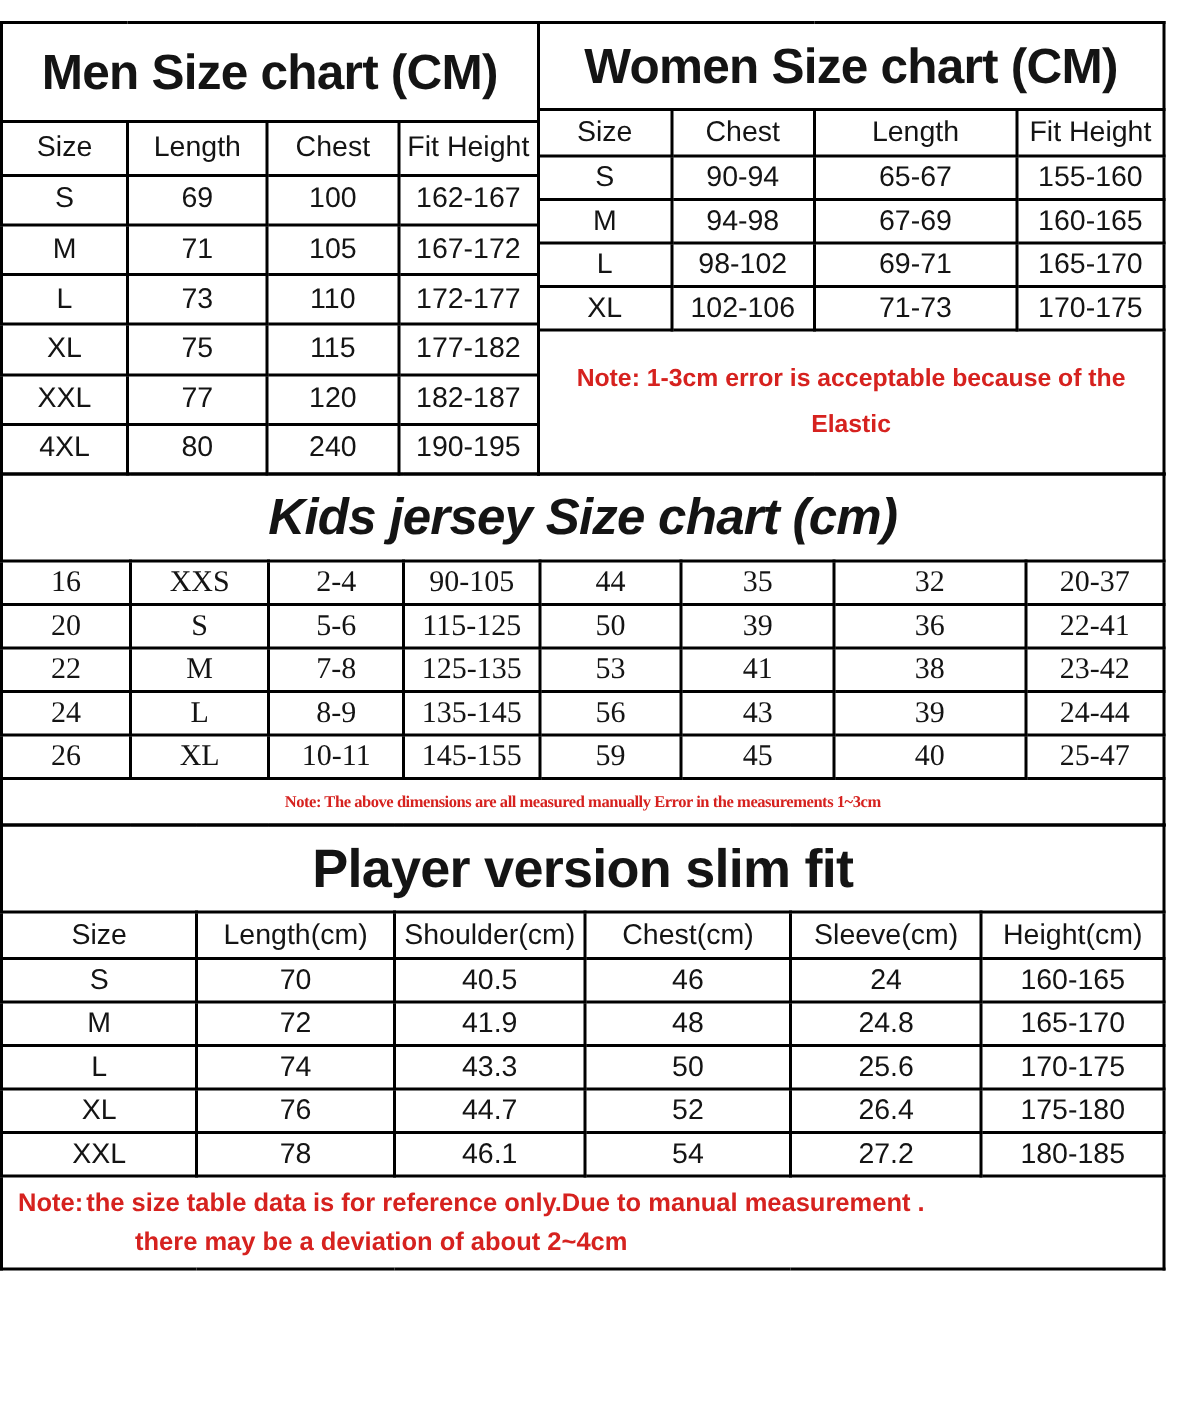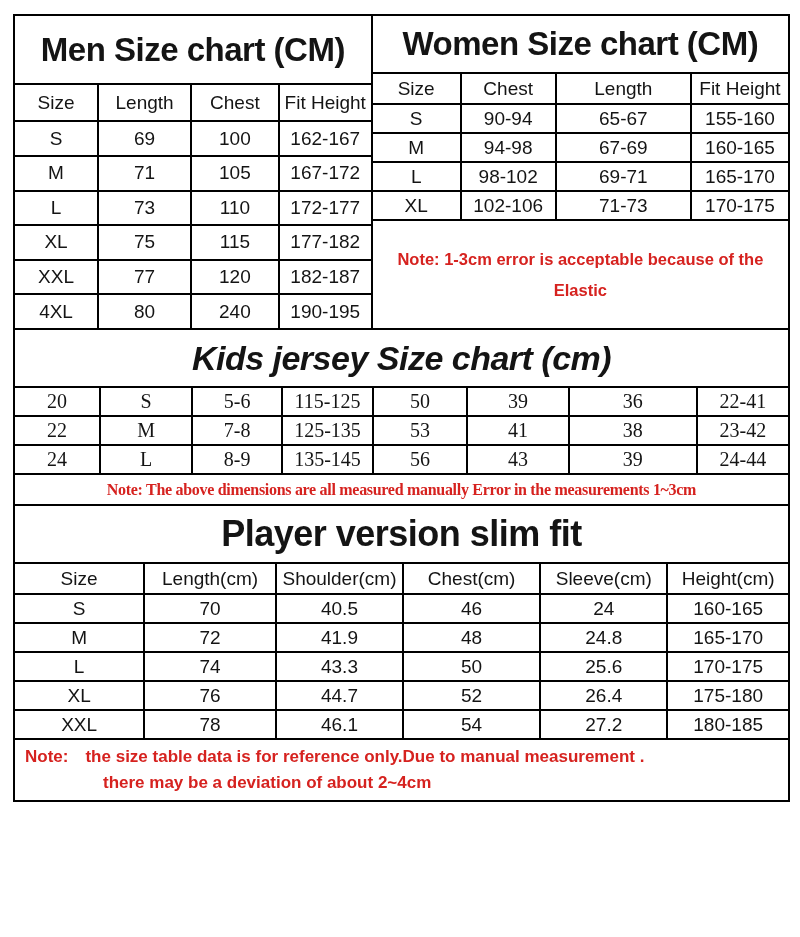--- a/index.html
+++ b/index.html
@@ -1,53 +1,53 @@
 <!DOCTYPE html>
 <html style="--note_red: #d6221f; --border_black: #000000; --text_black: #141414;"><head>
 <meta charset="utf-8">
 <style>
   * { margin:0; padding:0; box-sizing:border-box; }
   html,body { width:800px; height:937px; background:#ffffff; overflow:hidden; }
   body { font-family:"Liberation Sans", sans-serif; color:#141414; position:relative; }
 
-  .sheet { position:absolute; left:13px; top:14px; width:777px; }
+  .sheet { position:absolute; left:0; top:14px; width:777px; }
 
   table { border-collapse:collapse; width:100%; table-layout:fixed; }
   td { border:2px solid #000; text-align:center; vertical-align:middle;
        font-size:19px; overflow:hidden; white-space:nowrap; }
 
   .title-cell { height:58px; font-weight:bold; font-size:33px; letter-spacing:-0.5px; }
   .header-row td { height:31px; }
   .data-row td { height:29px; }
 
   .top-section { display:flex; align-items:stretch; }
   .men-table  { width:46.3%; }
   .women-table{ width:calc(53.7% + 2px); margin-left:-2px; }
 
   .women-note-cell {
-    height:109px; color:var(--note_red,#d6221f); font-weight:bold; font-size:16.5px;
+    height:96px; color:var(--note_red,#d6221f); font-weight:bold; font-size:16.5px;
     white-space:normal; line-height:31px; padding:0 14px;
   }
 
   .kids-table { margin-top:-2px; }
   .kids-table .data-row td { font-family:"Liberation Serif", serif; font-size:20px; }
   .kids-title { font-size:34px;font-style:italic; }
   .kids-note-cell {
     height:31px; color:var(--note_red,#d6221f); font-weight:bold;
-    font-family:"Liberation Serif", serif; font-size:16px; letter-spacing:-0.3px;
+    font-family:"Liberation Serif", serif; font-size:11px; letter-spacing:-0.3px;
   }
 
   .player-table { margin-top:-2px; }
   .player-title { font-size:36px; }
   .player-note-cell {
     height:58px; color:var(--note_red,#d6221f); font-weight:bold; font-size:17px;
     text-align:left; padding:4px 0 4px 10px; line-height:26px;
   }
   .player-note-line2 { padding-left:78px; }
-  .note-gap { margin-left:17px; }
+  .note-gap { margin-left:2px; }
 </style>
 </head>
 <body>
 
 <div class="sheet">
 
   <div class="top-section">
 
     <table class="men-table">
       <colgroup>
@@ -171,20 +171,30 @@
         <col style="width:16.5%">
         <col style="width:11.9%">
     </colgroup>
     <tbody>
       <tr>
         <td class="title-cell kids-title" colspan="8">Kids jersey Size chart (cm)</td>
       </tr>
     </tbody>
     <tbody>
         <tr class="data-row">
+          <td>16</td>
+          <td>XXS</td>
+          <td>2-4</td>
+          <td>90-105</td>
+          <td>44</td>
+          <td>35</td>
+          <td>32</td>
+          <td>20-37</td>
+        </tr>
+        <tr class="data-row">
           <td>20</td>
           <td>S</td>
           <td>5-6</td>
           <td>115-125</td>
           <td>50</td>
           <td>39</td>
           <td>36</td>
           <td>22-41</td>
         </tr>
         <tr class="data-row">
@@ -199,20 +209,30 @@
         </tr>
         <tr class="data-row">
           <td>24</td>
           <td>L</td>
           <td>8-9</td>
           <td>135-145</td>
           <td>56</td>
           <td>43</td>
           <td>39</td>
           <td>24-44</td>
+        </tr>
+        <tr class="data-row">
+          <td>26</td>
+          <td>XL</td>
+          <td>10-11</td>
+          <td>145-155</td>
+          <td>59</td>
+          <td>45</td>
+          <td>40</td>
+          <td>25-47</td>
         </tr>
       </tbody>
     <tbody>
       <tr>
         <td class="kids-note-cell" colspan="8">Note: The above dimensions are all measured manually Error in the measurements 1~3cm</td>
       </tr>
     </tbody>
   </table>
 
   <table class="player-table">

